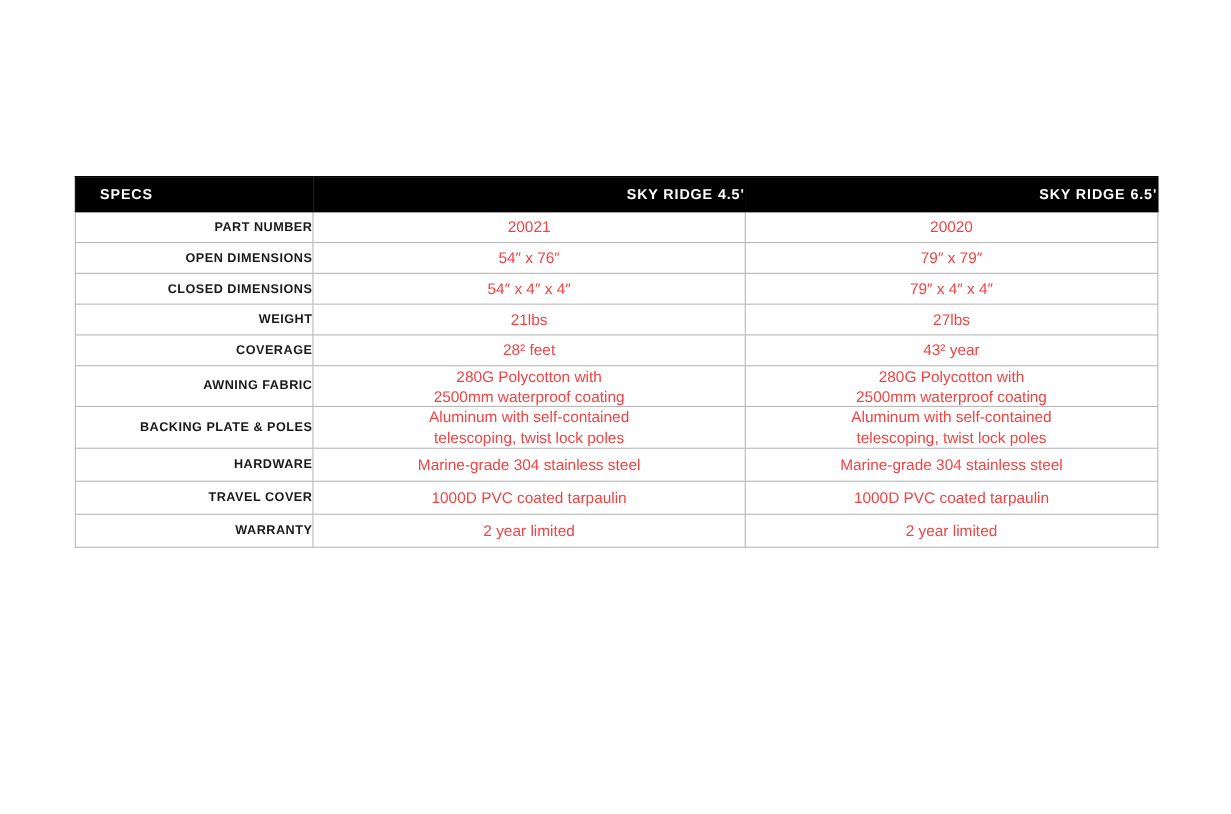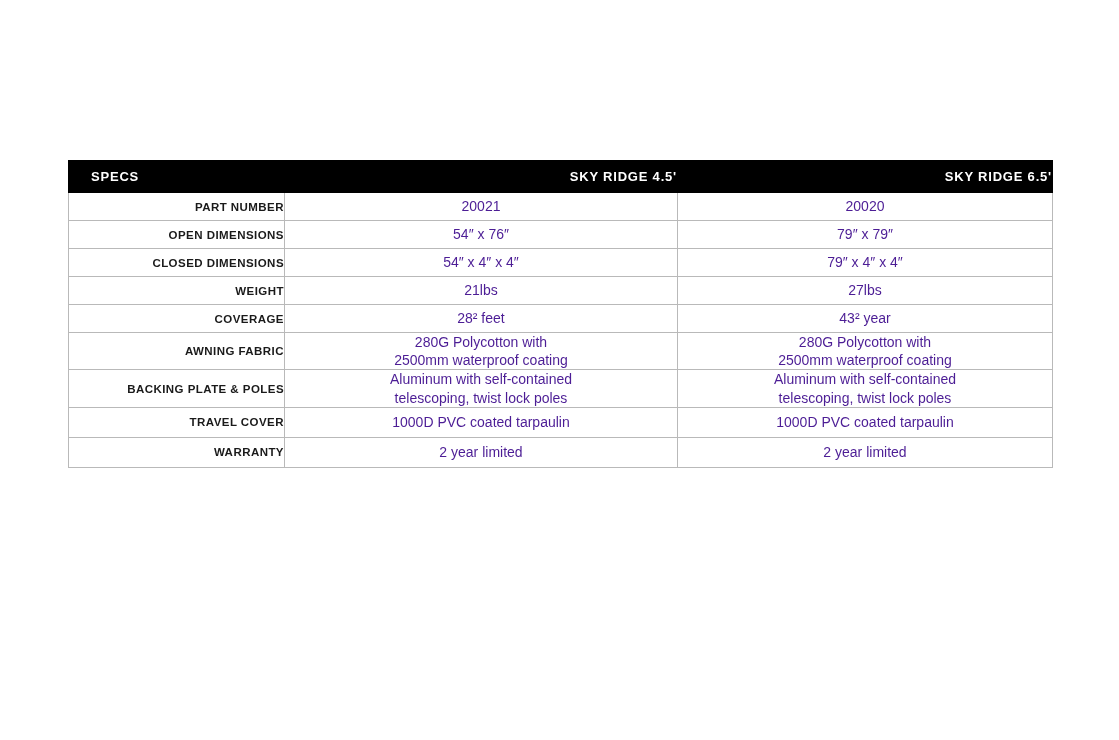--- a/index.html
+++ b/index.html
@@ -50,21 +50,21 @@
     padding-left: 22px;
     font-size: 11.5px;
     font-weight: 700;
     letter-spacing: 0.45px;
     color: #1a1a1a;
   }
   tbody td.val {
     text-align: center;
     font-size: 14px;
     font-weight: 400;
-    color: #4c1d95;
+    color: #ef4444;
     white-space: pre-line;
     line-height: 1.3;
   }
   tr.r-s  { height: 28px; }
   tr.r-s2 { height: 30px; }
   tr.r-d  { height: 28px; }
 </style>
 </head>
 <body>
 
@@ -116,20 +116,25 @@
 2500mm waterproof coating</td>
       </tr>
       <tr class="r-d">
         <td class="lbl">BACKING PLATE &amp; POLES</td>
         <td class="val">Aluminum with self-contained
 telescoping, twist lock poles</td>
         <td class="val">Aluminum with self-contained
 telescoping, twist lock poles</td>
       </tr>
       <tr class="r-s2">
+        <td class="lbl">HARDWARE</td>
+        <td class="val">Marine-grade 304 stainless steel</td>
+        <td class="val">Marine-grade 304 stainless steel</td>
+      </tr>
+      <tr class="r-s2">
         <td class="lbl">TRAVEL COVER</td>
         <td class="val">1000D PVC coated tarpaulin</td>
         <td class="val">1000D PVC coated tarpaulin</td>
       </tr>
       <tr class="r-s2">
         <td class="lbl">WARRANTY</td>
         <td class="val">2 year limited</td>
         <td class="val">2 year limited</td>
       </tr>
     </tbody>

